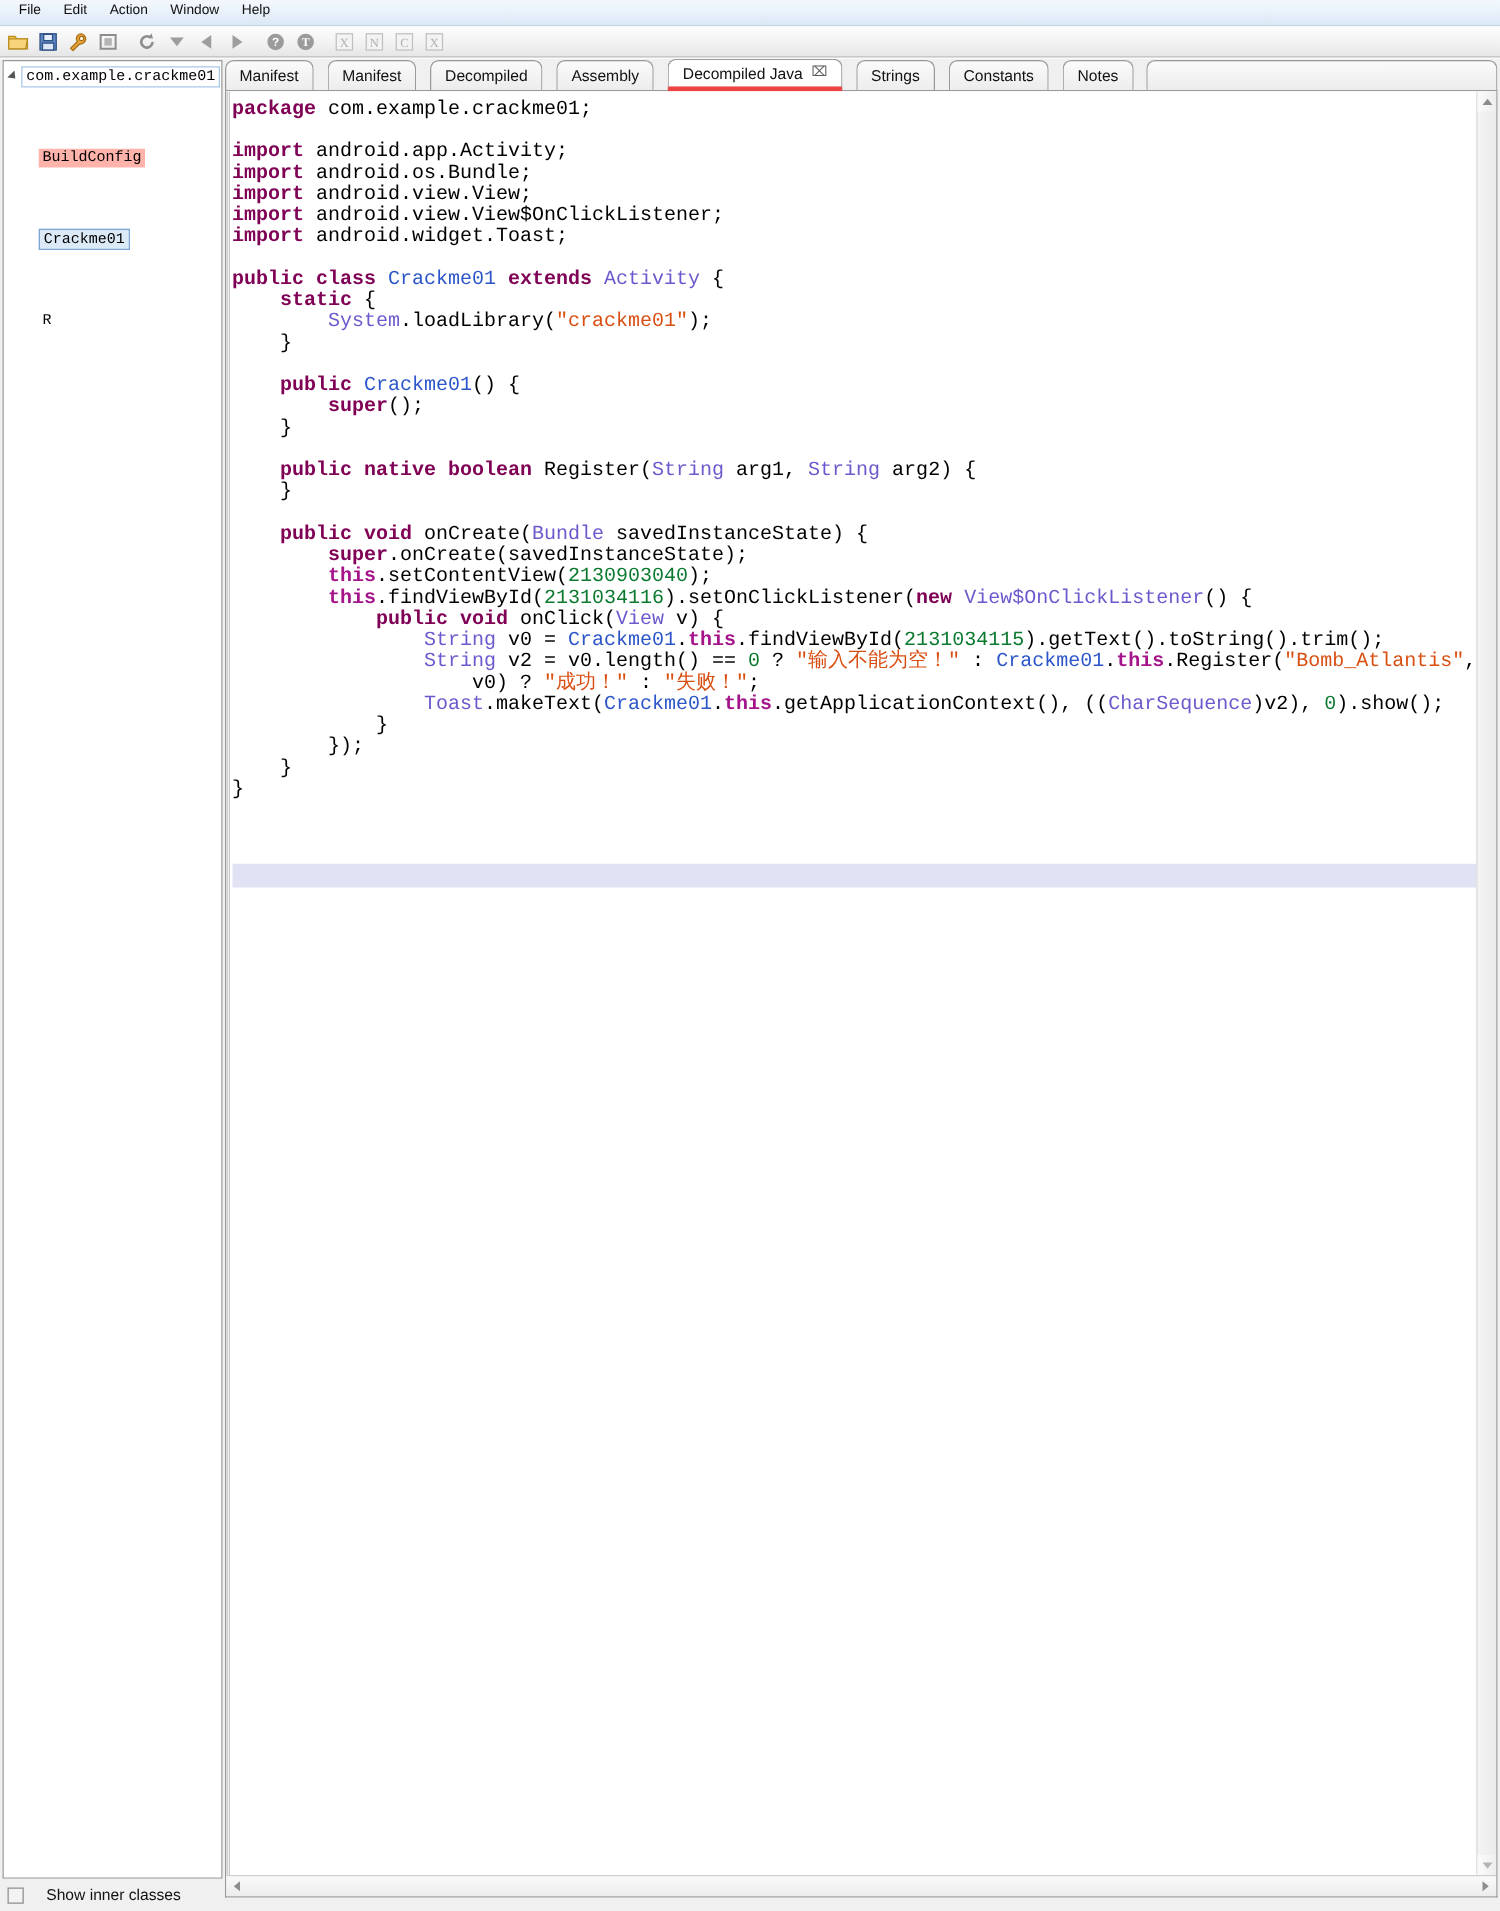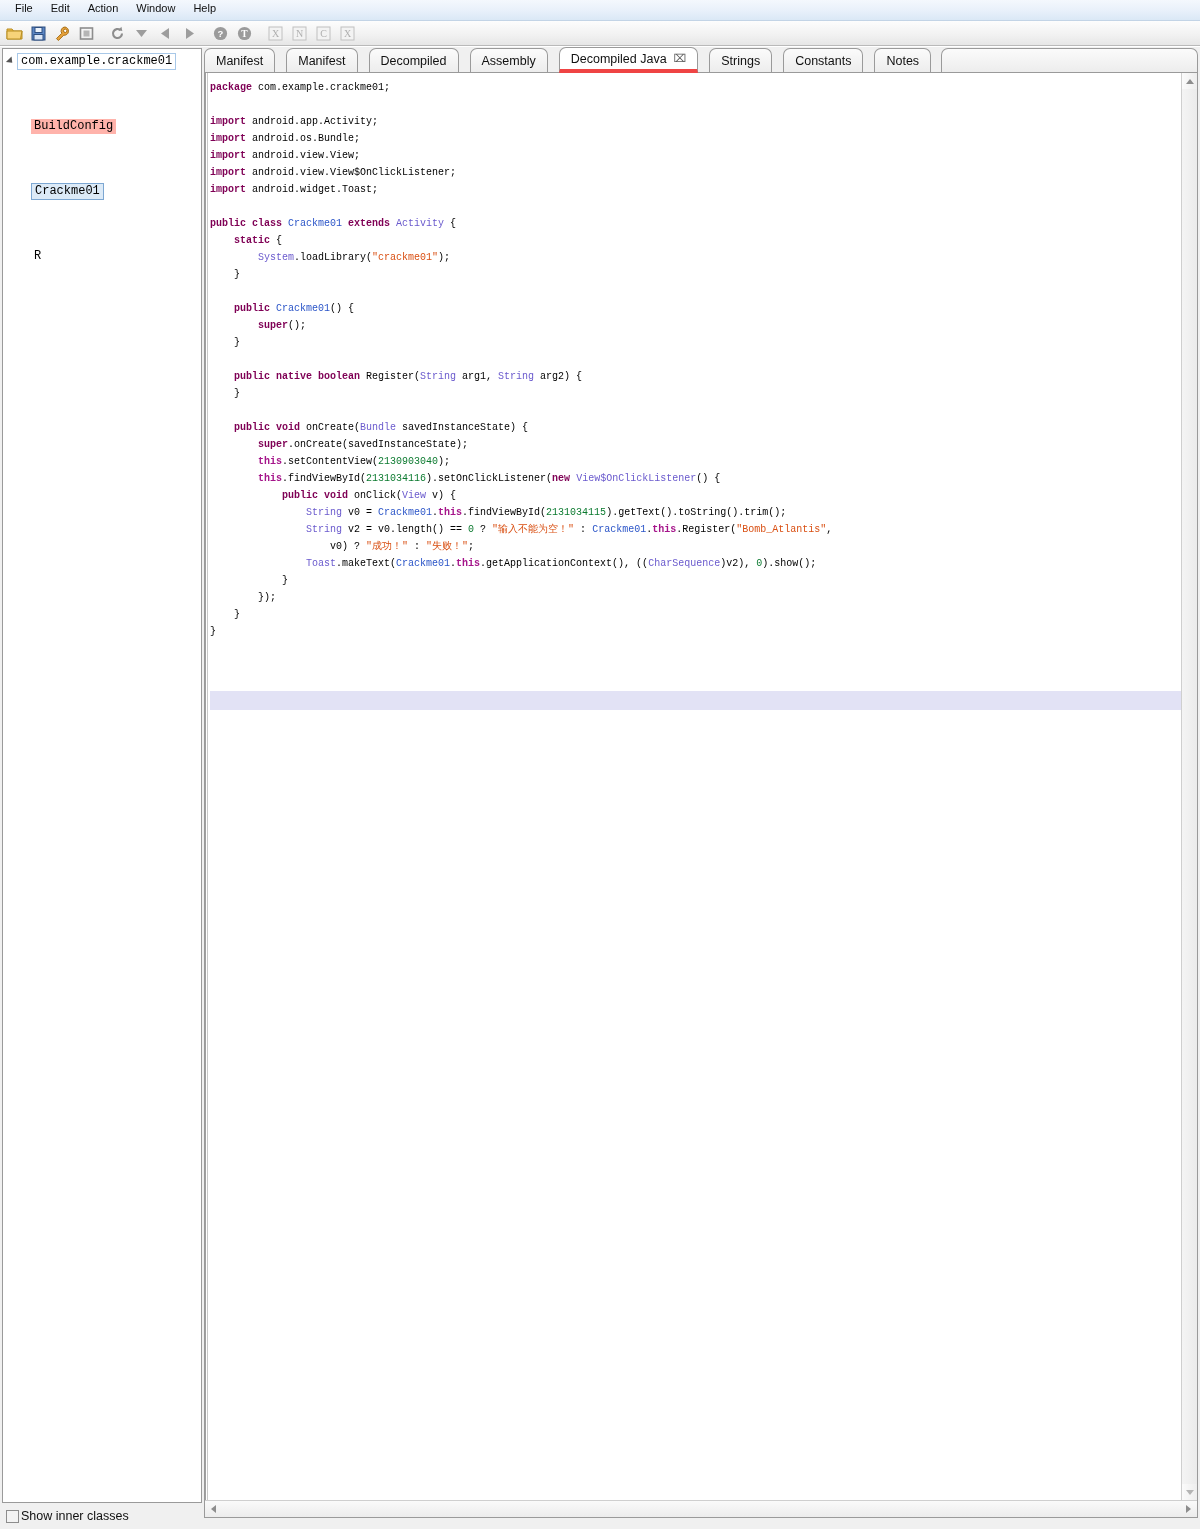--- a/index.html
+++ b/index.html
@@ -97,21 +97,21 @@
   .node-root   { border: 1px solid #a8c8e8; background: #ffffff; }
   .node-flag   { background: #ffb3ab; }
   .node-sel    { border: 1px solid #7da7d2; background: #dceaf7; }
   .node-plain  { }
   .indent1 { padding-left: 28px; margin-top: 47px; }
 
   #innerclasses {
     height: 26px;
     display: flex;
     align-items: center;
-    gap: 2px;
+    gap: 18px;
     padding-left: 4px;
     background: #f0f0f0;
     font-size: 12.5px;
     color: #111;
   }
   .cbox {
     width: 13px; height: 13px;
     border: 1px solid #8d8d8d;
     background: #f3f3f3;
     display: inline-block;
@@ -210,21 +210,21 @@
     left: 0; top: 0; bottom: 0;
     width: 3px;
     border-left: 1px solid #a0a0a0;
     border-right: 1px solid #c8c8c8;
     background: #ffffff;
   }
   pre#code {
     margin: 0;
     padding: 2px 0 0 5px;
     font-family: "Liberation Mono", monospace;
-    font-size: 10px;
+    font-size: 16px;
     line-height: 17px;
     color: #000000;
     white-space: pre;
   }
   .kw   { color: #7f0055; font-weight: bold; }
   .typ  { color: #6a5acd; }
   .cls  { color: #2b55c8; }
   .ths  { color: #a5148a; font-weight: bold; }
   .str  { color: #d94f12; }
   .num  { color: #0b7a2f; }

